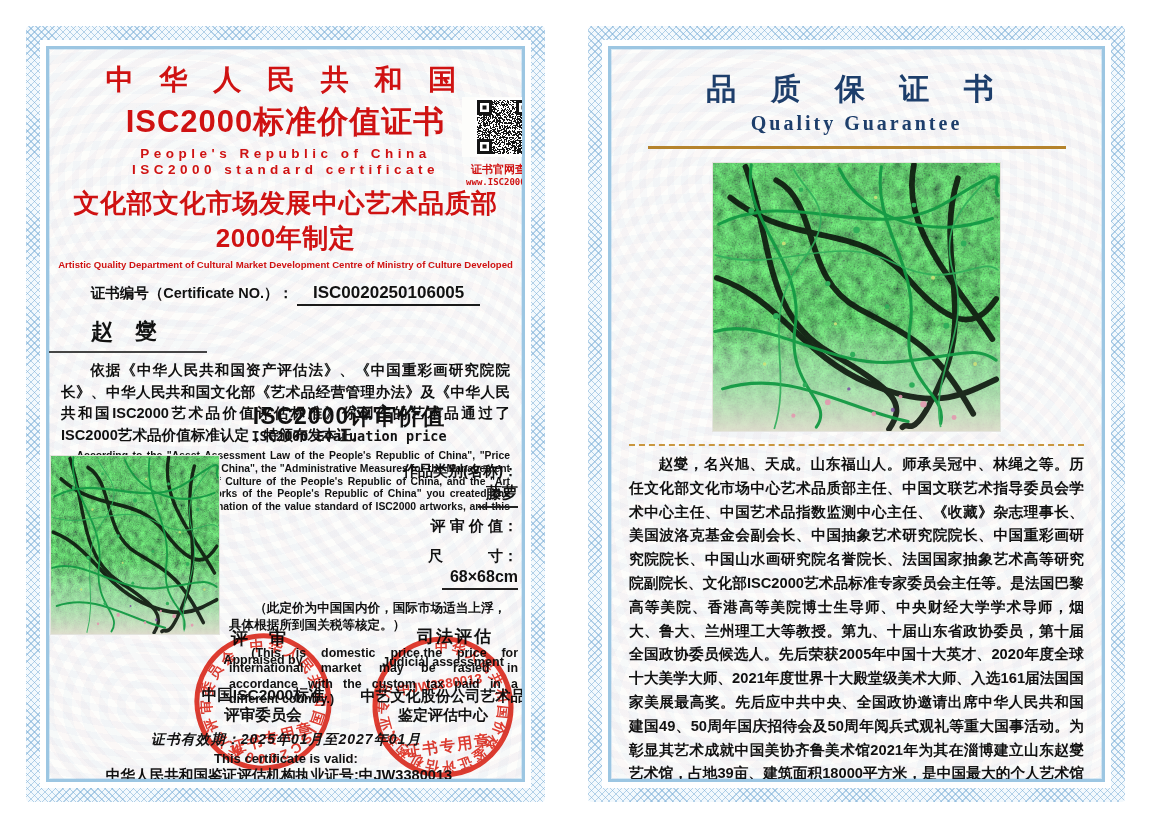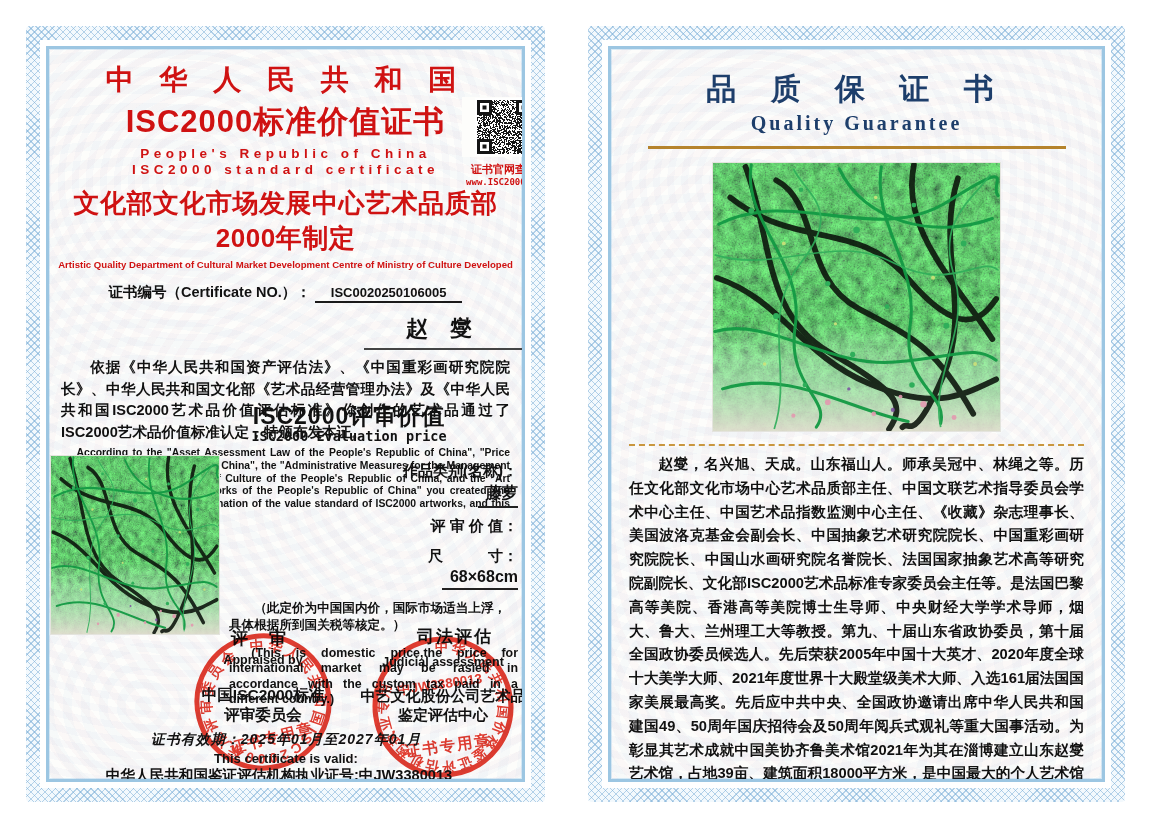--- a/index.html
+++ b/index.html
@@ -28,22 +28,22 @@
   .t-cn1{margin-top:12px;font-size:28px;font-weight:800;letter-spacing:9px;}
   .t-cn2{margin-top:2px;font-size:31px;font-weight:800;letter-spacing:1px;}
   .t-en{margin-top:3px;font-size:13.5px;font-weight:700;letter-spacing:4.5px;white-space:nowrap;}
   .t-en2{margin-top:1px;}
   .sub-cn{margin-top:9px;font-size:26px;font-weight:800;letter-spacing:0.5px;font-family:"Liberation Sans",sans-serif;}
   .sub-en{margin-top:3px;font-size:9.6px;font-weight:700;}
   .qr-wrap{position:absolute;left:412px;top:48px;width:86px;text-align:center;z-index:3;}
   .qr-wrap .cap1{font-size:11px;font-weight:800;color:#cf1212;margin-top:1px;}
   .qr-wrap .cap2{font-size:9px;font-weight:700;color:#cf1212;font-family:"DejaVu Sans Mono",monospace;}
   .certno{margin-top:13px;text-align:center;font-size:14.5px;font-weight:700;}
-  .certno .no{display:inline-block;font-size:13px;font-weight:800;border-bottom:2px solid #1a1a1a;padding:0 16px 1px;}
-  .artist{margin-top:11px;text-align:right;}
+  .certno .no{display:inline-block;font-size:17px;font-weight:800;border-bottom:2px solid #1a1a1a;padding:0 16px 1px;}
+  .artist{margin-top:11px;text-align:left;}
   .artist span{display:inline-block;font-size:22px;font-weight:800;letter-spacing:8px;border-bottom:2px solid #444;padding:0 42px 4px;}
   .para-cn{margin:7px 12px 0;font-size:14.6px;font-weight:700;line-height:21.5px;text-align:justify;text-indent:2em;}
   .para-en{margin:4px 12px 0;font-size:10.4px;font-weight:600;line-height:12.8px;text-align:justify;text-indent:1.5em;}
   .sec-cn{position:absolute;left:300px;top:352px;transform:translateX(-50%);font-size:23px;font-weight:800;letter-spacing:1px;white-space:nowrap;}
   .sec-en{position:absolute;left:300px;top:379px;transform:translateX(-50%);font-size:13.5px;font-weight:700;font-family:"DejaVu Sans Mono",monospace;white-space:nowrap;}
   .art-left{position:absolute;left:1px;top:406px;width:168px;height:178px;border:1px solid #e4e4de;}
   .fields{position:absolute;left:180px;top:404px;right:4px;}
   .frow{display:flex;align-items:flex-end;margin-top:9px;font-weight:800;flex-direction:column;}
   .frow .lbl{font-size:15px;white-space:nowrap;padding-bottom:2px;}
   .frow .val{flex:1;font-size:16px;border-bottom:2px solid #222;padding:0 0 2px 8px;}

